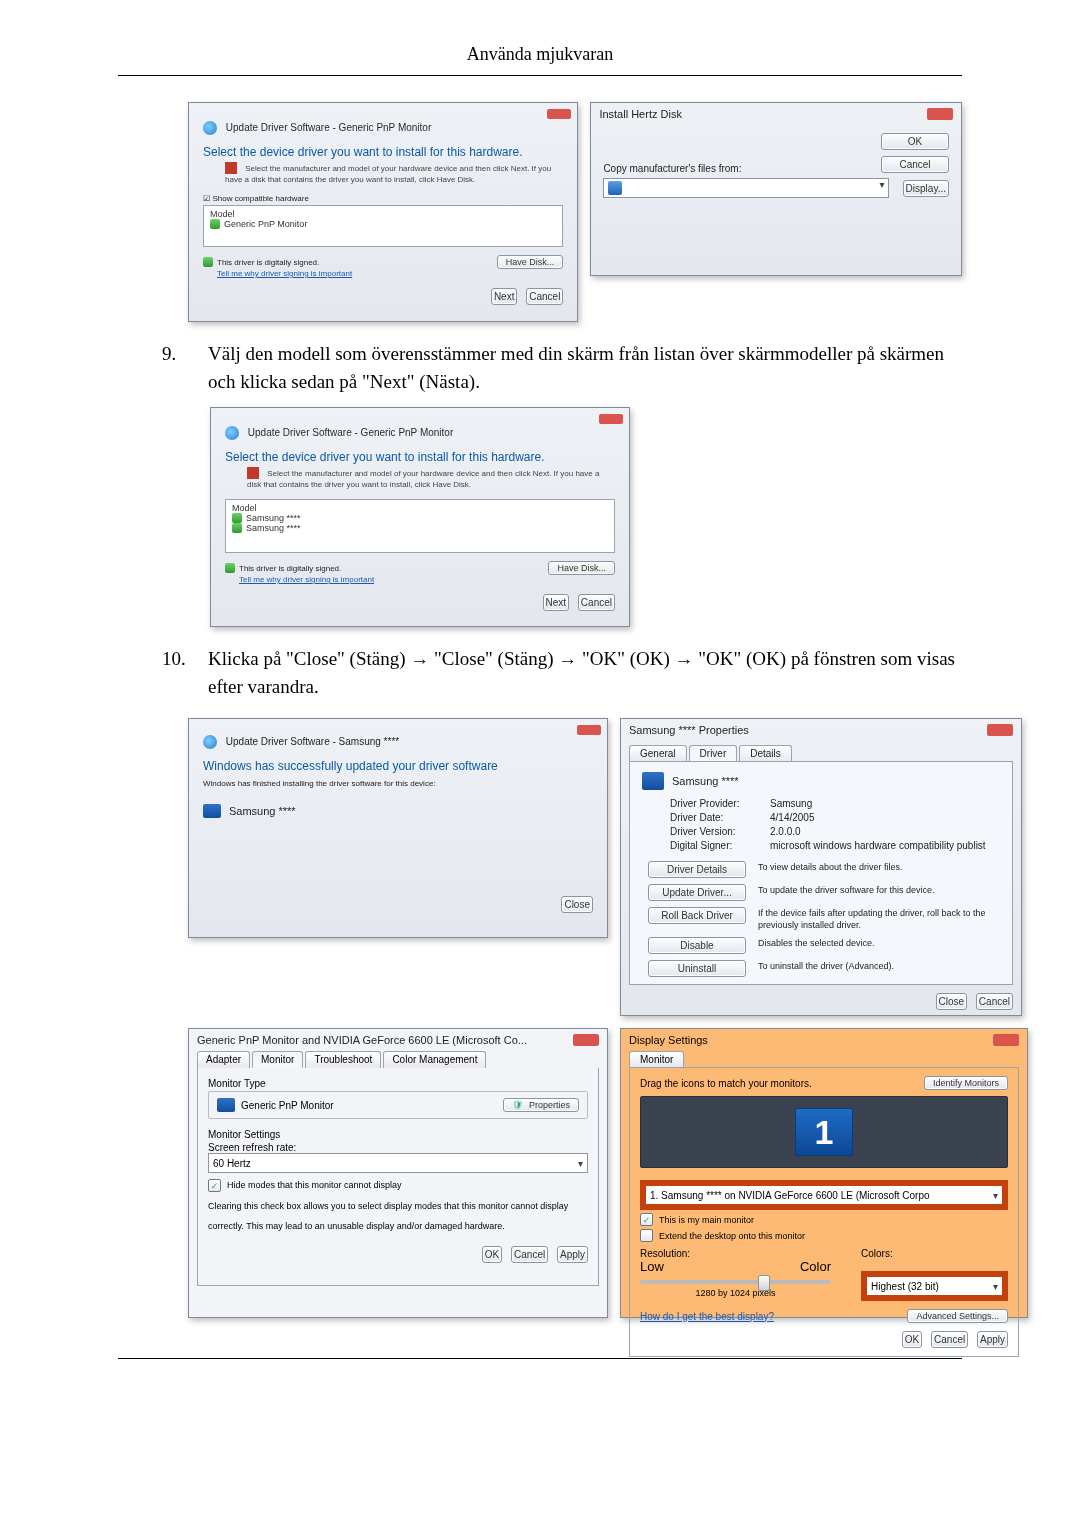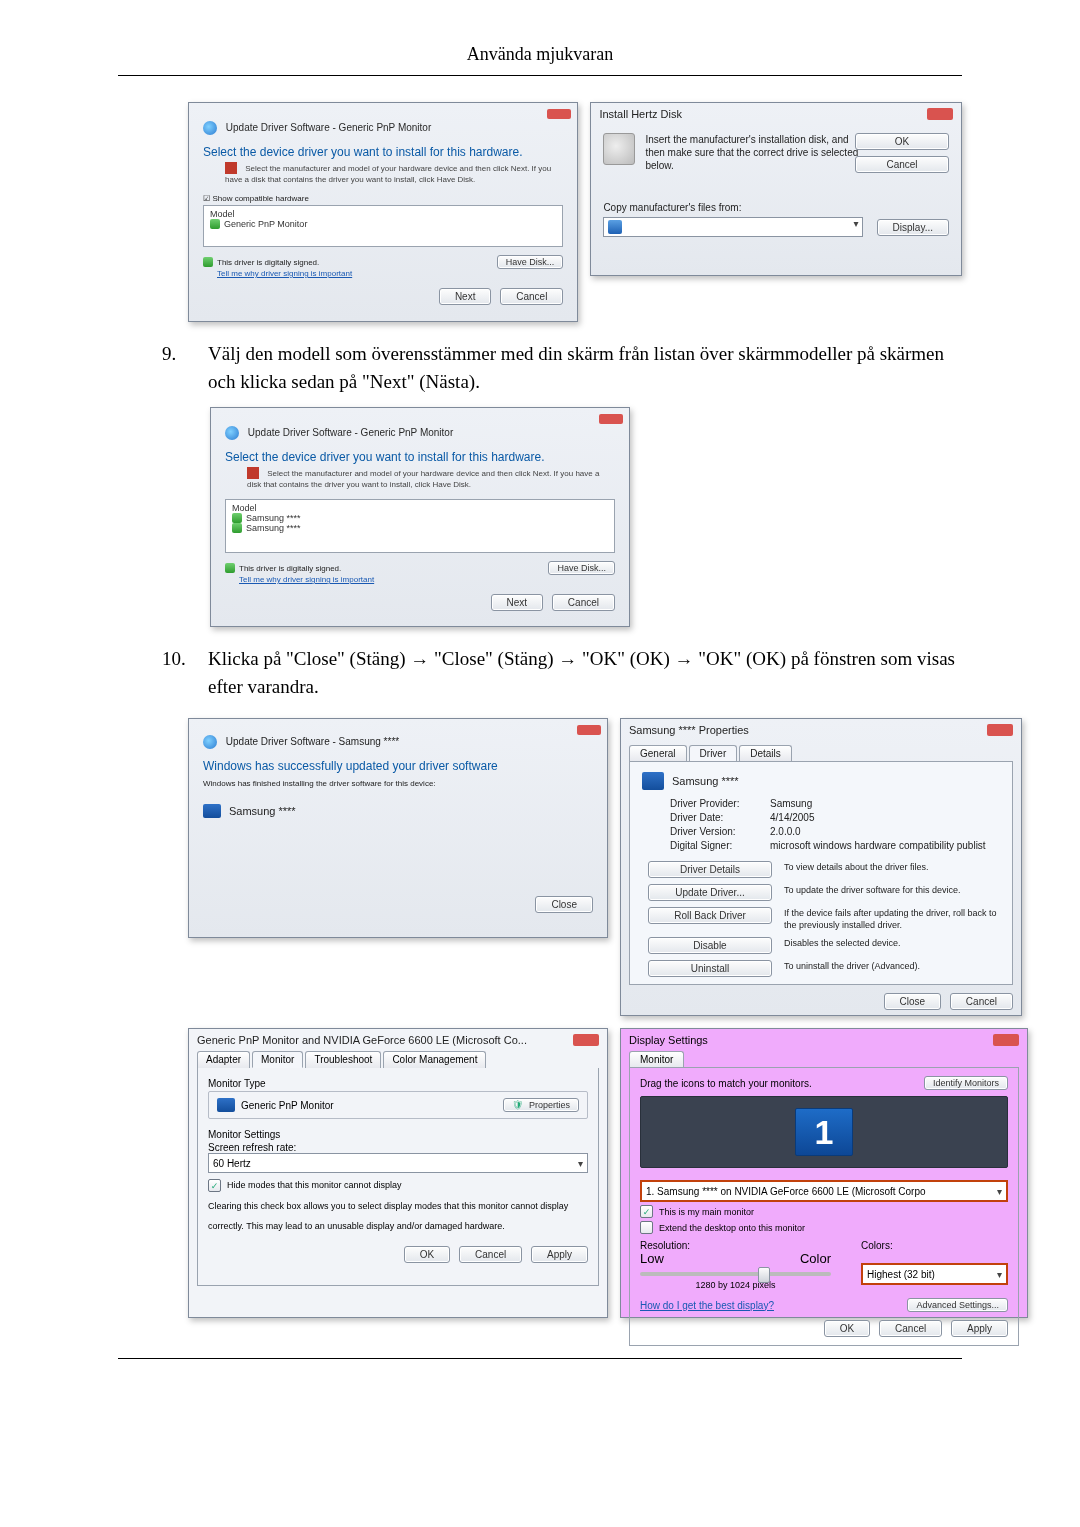--- a/index.html
+++ b/index.html
@@ -96,21 +96,21 @@
     display:inline-block; width:10px;height:10px;
     background:linear-gradient(#6fcf6f,#2e9c2e); border-radius:2px;
   }
   .upd .link { color:#1959b3; text-decoration:underline; font-size:8px; margin-left:14px;}
   .upd .btnrow { text-align:right; margin-top:10px; }
   .btn {
     display:inline-block;
     background: linear-gradient(#fdfdfd,#e3e7ec);
     border:1px solid #8a94a2;
     border-radius:3px;
-    padding:2px 15px;
+    padding:2px 2px;
     font-size:10px;
     color:#333;
     margin-left:6px;
     box-shadow: inset 0 0 0 1px #fff;
     cursor:pointer;
   }
   .btn.small { padding:1px 8px; font-size:9px; }
 
   
   .ifd {
@@ -230,42 +230,42 @@
   .monp .select::after { content:"▾"; position:absolute; right:4px; font-size:10px; color:#444;}
   .monp .check { display:flex; align-items:flex-start; gap:6px; margin-top:6px; font-size:9px; line-height:12px;}
   .monp .check .cb { width:11px;height:11px;border:1px solid #6c7684; background:linear-gradient(#fff,#e7e9ee); border-radius:2px; flex:none; display:flex; align-items:center; justify-content:center;}
   .monp .check .cb.checked::after { content:"✓"; font-size:9px; color:#2a7; }
   .monp .ft { text-align:right; margin-top:10px;}
 
   
   .disp {
     width: 408px;
     height: 290px;
-    background:#f0abfc;
+    background:#fdba74;
     border:1px solid #7f8a9a;
     box-shadow: 2px 3px 6px rgba(0,0,0,.25);
     font-family:"Segoe UI",Tahoma,sans-serif; font-size:10px;
     box-sizing:border-box;
   }
   .disp .titlebar {
     padding:5px 8px; font-size:11px;
     display:flex; justify-content:space-between; align-items:center;
   }
   .disp .titlebar .redbtn { width:26px; height:12px; background:#d9534f; border-radius:2px;}
   .disp .pane { margin:0 8px 8px 8px; padding:8px 10px;}
   .disp .toprow { display:flex; justify-content:space-between; align-items:center;}
   .disp .stage { background:#3a4250; height:70px; border:1px solid #29303b; border-radius:2px; margin:6px 0 8px 0; display:flex; align-items:center; justify-content:center;}
   .disp .mon1 {
     width:56px; height:46px; background:linear-gradient(#1e6cc7,#0d4796);
     border:1px solid #0a3b7a; border-radius:2px;
     color:#fff; font-size:34px; font-weight:bold;
     display:flex; align-items:center; justify-content:center;
     font-family:"Segoe UI",Tahoma,sans-serif;
   }
-  .disp .select { background:#fff; border:2px solid #c2410c; height:18px; padding:0 4px; display:flex; align-items:center; position:relative;margin-top:12px;}
+  .disp .select { background:#fff; border:6px solid #c2410c; height:18px; padding:0 4px; display:flex; align-items:center; position:relative;margin-top:12px;}
   .disp .select::after { content:"▾"; position:absolute; right:4px; font-size:10px; color:#444;}
   .disp .check { display:flex; align-items:center; gap:6px; font-size:9px; margin:3px 0;}
   .disp .check .cb { width:11px;height:11px;border:1px solid #6c7684; background:linear-gradient(#fff,#e7e9ee); border-radius:2px; display:flex;align-items:center;justify-content:center;}
   .disp .check .cb.checked::after { content:"✓"; font-size:9px; color:#2a7;}
   .disp .twocol { display:flex; gap:30px; margin-top:6px;}
   .disp .slider { height:4px; background:#bbb; position:relative; border-radius:2px; margin:6px 0 4px 0;}
   .disp .slider .thumb { position:absolute; top:-5px; width:10px; height:14px; background:linear-gradient(#fcfcfc,#cfd4db); border:1px solid #8a94a2; border-radius:2px;}
   .disp .link { color:#1959b3; text-decoration:underline;}
   .disp .ft { text-align:right; margin-top:8px;}
 
@@ -328,24 +328,20 @@
         <span class="btn">Cancel</span>
       </div>
     </div>
 
     <div class="shot ifd">
       <div class="titlebar">
         <span>Install Hertz Disk</span>
         <span class="redbtn"></span>
       </div>
       <div class="body">
-        <div class="toprow">
-          <div class="diskicon"></div>
-          <div class="msg">Insert the manufacturer's installation disk, and then make sure that the correct drive is selected below.</div>
-        </div>
         <div class="rightbtns">
           <span class="btn" style="width:62px;text-align:center;">OK</span>
           <span class="btn" style="width:62px;text-align:center;">Cancel</span>
         </div>
         <div class="lowlab">Copy manufacturer's files from:</div>
         <div class="comborow">
           <div class="combo">
               <span class="blue"></span>
             </div>
           <span class="btn">Display...</span>

